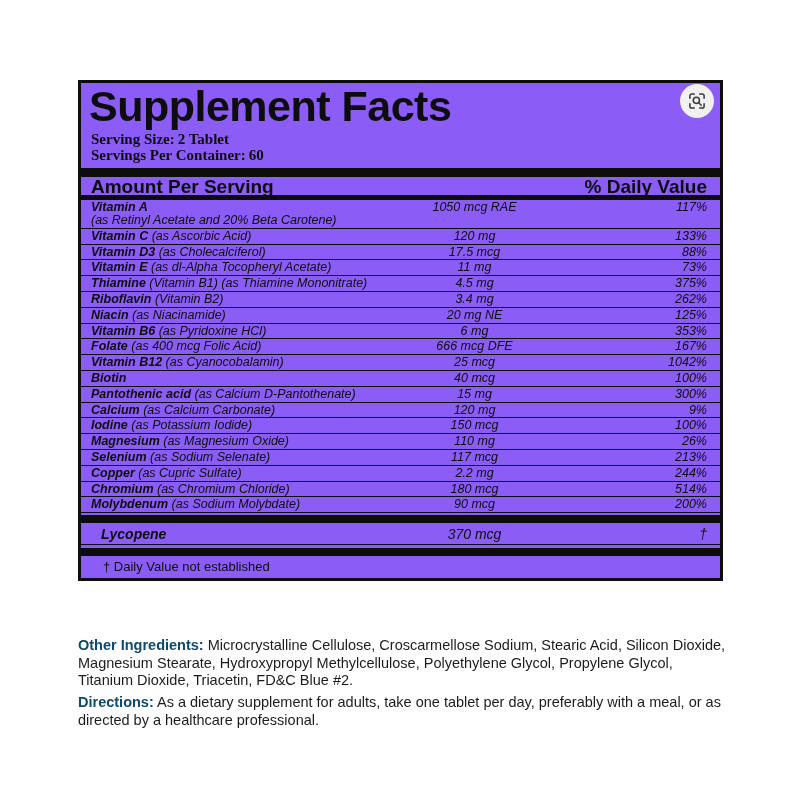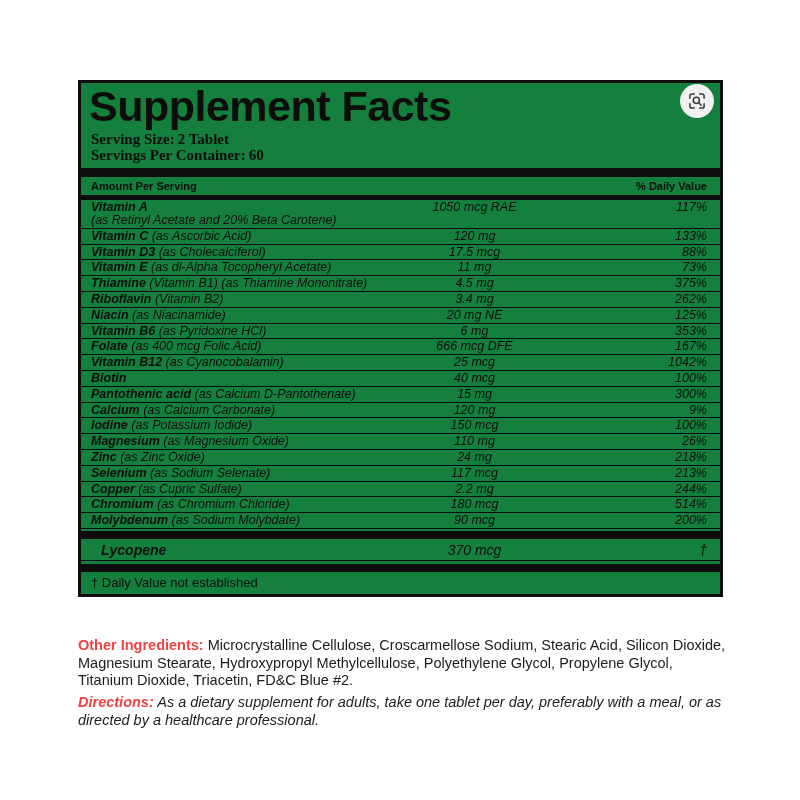--- a/index.html
+++ b/index.html
@@ -1,48 +1,48 @@
 <!DOCTYPE html>
 <html><head>
 <meta charset="utf-8">
 <style>
   html,body{margin:0;padding:0;background:#ffffff;}
   body{width:800px;height:800px;position:relative;font-family:"Liberation Sans",sans-serif;color:#0d0d0d;}
 
-  .label-box{position:absolute;left:78px;top:80px;width:645px;border:3px solid #0d0d0d;background:#15803d;box-sizing:border-box;}
+  .label-box{position:absolute;left:78px;top:80px;width:645px;border:3px solid #0d0d0d;background:#8b5cf6;box-sizing:border-box;}
 
   .title{font-size:43px;font-weight:bold;letter-spacing:-0.5px;line-height:40px;padding:3px 10px 0 8px;white-space:nowrap;}
   .serve{font-size:15px;font-weight:bold;line-height:16px;padding:0 10px;font-family:Liberation Serif, serif;}
   .serve.first{margin-top:5px;}
   .serve .lbl{margin-right:3px;}
 
   .bar-thick{height:9px;background:#0d0d0d;margin-top:5px;}
   .bar-mid{height:5px;background:#0d0d0d;}
   .bar-sep{height:8px;background:#0d0d0d;margin-top:2px;}
   .bar-sep2{height:8px;background:#0d0d0d;margin-top:3px;}
 
-  .hdr{display:flex;justify-content:space-between;font-weight:bold;font-size:11px;line-height:15px;padding:2px 13px 1px 10px;}
+  .hdr{display:flex;justify-content:space-between;font-weight:bold;font-size:19px;line-height:15px;padding:2px 13px 1px 10px;}
 
   .row{display:flex;align-items:flex-start;border-bottom:1.5px solid #0d0d0d;padding:1px 13px 0.8px 10px;font-size:12.5px;line-height:13px;font-style:italic;}
   .row .c-name{flex:1;min-width:0;padding-right:4px;}
   .row .nm{font-weight:bold;}
   .row .desc{font-weight:normal;}
   .row .c-amt{width:175px;text-align:center;}
   .row .c-dv{width:145px;text-align:right;}
   .rows div.row:first-of-type .desc{display:block;}
 
   .row.lyco{border-bottom:1.5px solid #0d0d0d;padding:4px 13px 3px 20px;font-size:14px;line-height:14px;}
   .row.lyco .c-dv{font-weight:normal;}
 
-  .footnote{font-size:13px;line-height:15px;padding:3px 13px 4px 10px;font-weight:normal;}
+  .footnote{font-size:13px;line-height:15px;padding:3px 13px 4px 22px;font-weight:normal;}
 
   .para{position:absolute;left:78px;width:652px;font-size:14.5px;line-height:17.5px;color:#1c1c1c;}
-  .para .lead{font-weight:bold;color:#ef4444;}
+  .para .lead{font-weight:bold;color:#0c4a6e;}
   .para.ingredients{top:637px;}
-  .para.directions{top:694px;font-style:italic;}
+  .para.directions{top:694px;}
 
   .lens-btn{position:absolute;left:680px;top:84px;width:34px;height:34px;border-radius:50%;background:#f1f1f2;display:flex;align-items:center;justify-content:center;cursor:pointer;}
   .lens-btn svg{display:block;}
 </style>
 </head>
 <body>
 
 <div class="label-box">
   <div class="title">Supplement Facts</div>
 
@@ -193,28 +193,20 @@
 
       <div class="row">
         <div class="c-name">
           <b class="nm">Magnesium</b>
           <span class="desc">(as Magnesium Oxide)</span>
         </div>
         <div class="c-amt">110 mg</div>
         <div class="c-dv">26%</div>
       </div>
 
-      <div class="row">
-        <div class="c-name">
-          <b class="nm">Zinc</b>
-          <span class="desc">(as Zinc Oxide)</span>
-        </div>
-        <div class="c-amt">24 mg</div>
-        <div class="c-dv">218%</div>
-      </div>
 
       <div class="row">
         <div class="c-name">
           <b class="nm">Selenium</b>
           <span class="desc">(as Sodium Selenate)</span>
         </div>
         <div class="c-amt">117 mcg</div>
         <div class="c-dv">213%</div>
       </div>
 

